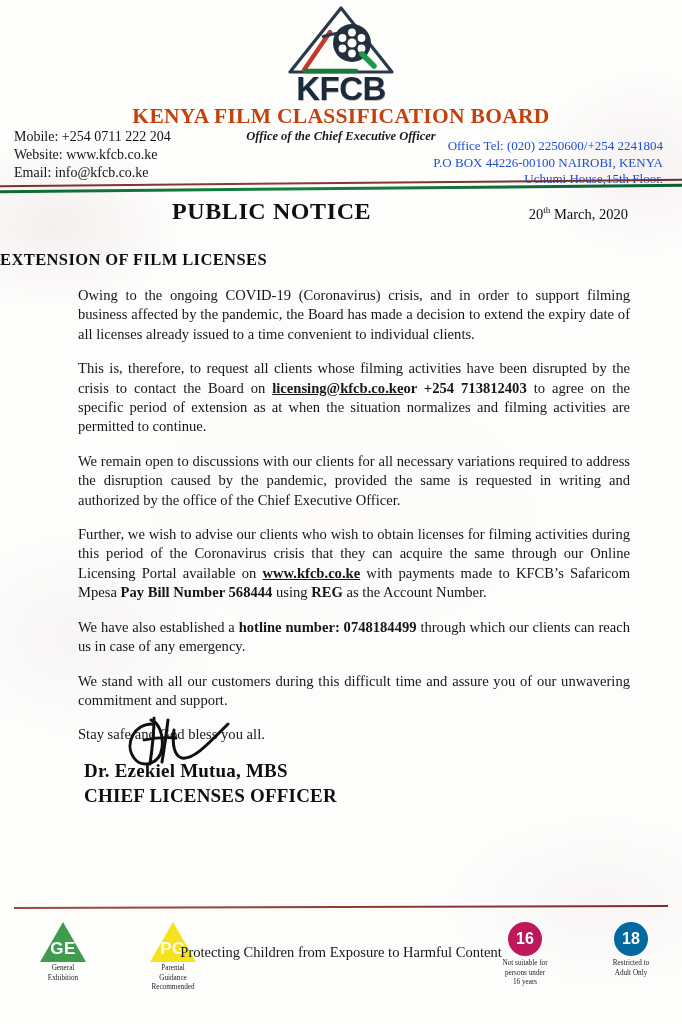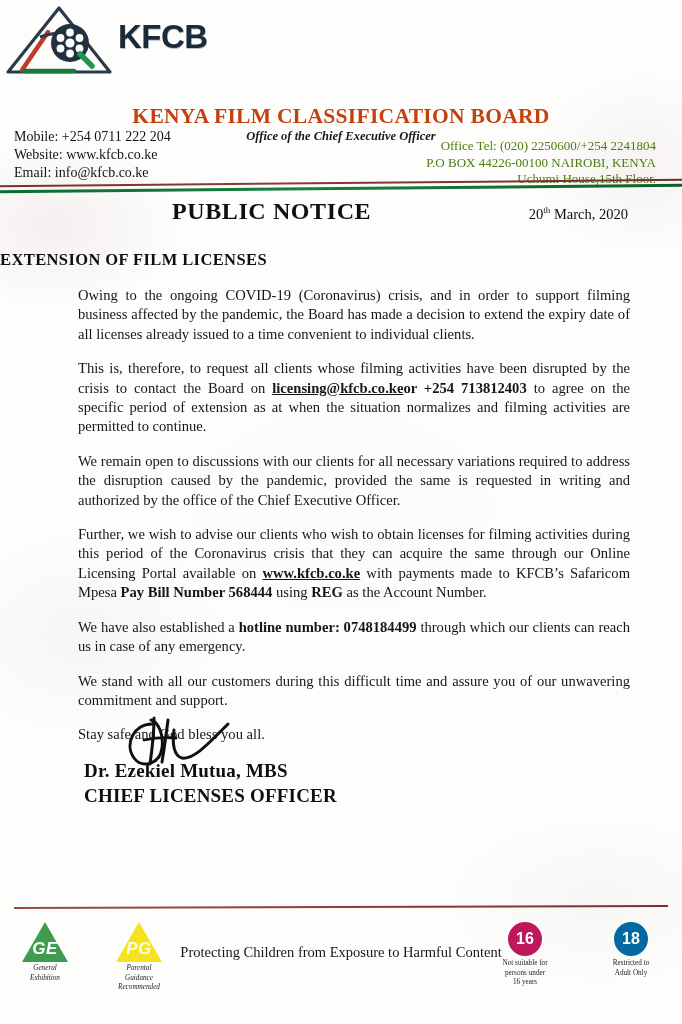--- a/index.html
+++ b/index.html
@@ -30,20 +30,21 @@
       radial-gradient(ellipse 220px 120px at 88% 88%, rgba(200,185,185,0.10), rgba(255,255,255,0) 72%),
       radial-gradient(ellipse 300px 200px at 50% 50%, rgba(252,250,248,0.5), rgba(255,255,255,0) 80%);
   }
 
   
   .logo-wrap {
     position: absolute;
     left: 0; right: 0;
     top: 4px;
     display: flex;
+    flex-direction: column;
     align-items: center;
   }
   .logo-mark { position: relative; width: 118px; height: 72px; }
   .logo-text {
     font-family: "Liberation Sans", sans-serif;
     font-weight: bold;
     font-size: 33px;
     letter-spacing: -0.5px;
     color: #1b2a3a;
     margin-top: -6px;
@@ -71,25 +72,25 @@
   }
   .contact-left {
     position: absolute;
     left: 14px; top: 128px;
     font-size: 14px;
     line-height: 1.27;
     color: #141414;
   }
   .contact-right {
     position: absolute;
-    right: 26px; top: 138px;
+    right: 19px; top: 138px;
     text-align: right;
     font-size: 13px;
     line-height: 1.27;
-    color: #4d7c0f;
+    color: #1d4ed8;
   }
 
   
   .rule-top {
     position: absolute;
     left: -6px; right: -6px;
     top: 182px;
     height: 10px;
     transform: rotate(-0.55deg);
   }
@@ -171,24 +172,23 @@
   .footer-tagline {
     position: absolute;
     left: 0; right: 0;
     top: 944px;
     text-align: center;
     font-size: 14.5px;
     color: #17171a;
   }
   .badges-left {
     position: absolute;
-    left: 14px; top: 922px;
+    left: 32px; top: 922px;
     display: flex;
-    gap: 32px;
-    font-style: italic;
+    gap: 48px;
   }
   .badges-right {
     position: absolute;
     right: 20px; top: 922px;
     display: flex;
     gap: 44px;
   }
   .badge { width: 62px; text-align: center; }
   .tri {
     position: relative;

